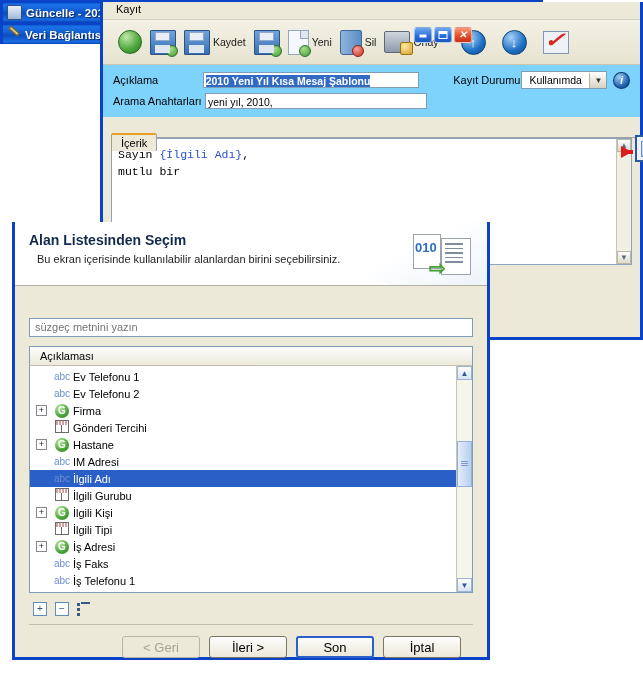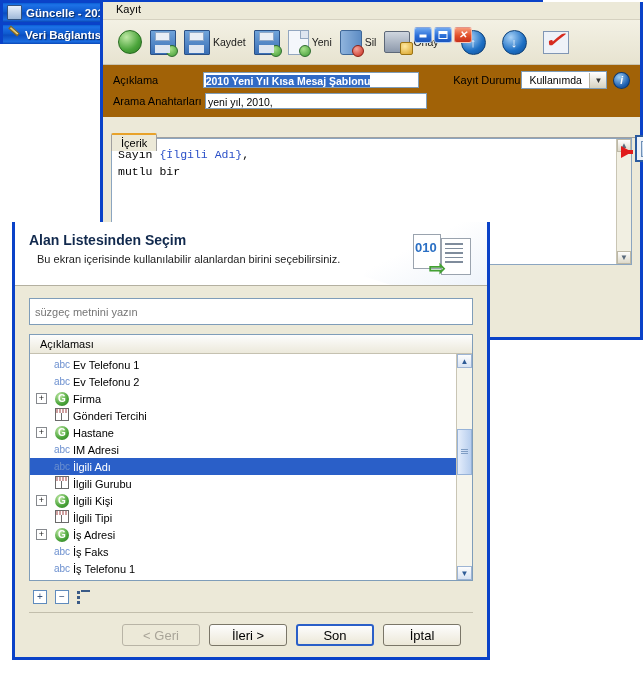--- a/index.html
+++ b/index.html
@@ -63,21 +63,21 @@
          border:1px solid #3f6899;border-radius:2px 2px 3px 3px;}
   .ico-stack{width:24px;height:20px;background:linear-gradient(#cfd6df,#8d99ab);
          border:1px solid #5d6878;border-radius:2px;}
   .ico-stack:after{content:"";position:absolute;right:-4px;bottom:-3px;width:11px;height:11px;
          background:radial-gradient(circle at 35% 30%,#ffe9a0,#d8a32a);border:1px solid #9c7414;border-radius:2px;}
   .ico-check{width:24px;height:21px;background:#eef2f8;border:1px solid #8096b4;}
   .ico-check .ck{position:absolute;left:2px;top:-3px;color:#d62b1f;font-size:21px;
          font-weight:bold;line-height:1;transform:scaleX(1.25);}
 
   
-  .formarea{padding:6px 10px 4px 10px;background:#a16207;}
+  .formarea{padding:6px 10px 4px 10px;background:#7dd3fc;}
   .frow{display:flex;align-items:center;margin-bottom:4px;}
   .flabel{font-size:11px;width:92px;}
   .finput{height:16px;background:#fff;border:1px solid #7f9db9;font-size:10.5px;
           padding:0 2px;line-height:16px;box-sizing:border-box;overflow:hidden;white-space:nowrap;}
   .sel-text{background:#316ac5;color:#fff;font-weight:bold;}
   .combo{height:18px;width:88px;background:#fff;border:1px solid #7f9db9;display:flex;
          align-items:center;font-size:10.5px;padding-left:7px;box-sizing:border-box;}
   .combo .arrow{margin-left:auto;width:16px;height:15px;
          background:linear-gradient(#fdfdfd,#d6d2c0);border-left:1px solid #b5b0a0;
          display:flex;align-items:center;justify-content:center;font-size:8px;color:#333;}
@@ -128,22 +128,22 @@
   .head-ico .pg{position:absolute;background:#fff;border:1px solid #9aa3ae;}
   .head-ico .pg1{left:0;top:2px;width:26px;height:33px;}
   .head-ico .pg2{left:28px;top:6px;width:28px;height:35px;}
   .head-ico .lines{position:absolute;left:32px;top:11px;width:18px;}
   .head-ico .lines i{display:block;height:1.5px;background:#7f8c9c;margin-bottom:3px;}
   .head-ico .num{position:absolute;left:2px;top:8px;font-size:13px;font-weight:bold;
        color:#2a6fc4;font-family:"Liberation Sans",sans-serif;}
   .head-ico .garrow{position:absolute;left:16px;bottom:0px;width:22px;height:18px;
        color:#43a033;font-size:20px;line-height:1;font-weight:bold;}
   .dlg-body{padding:12px 14px 0 14px;}
-  .filter{height:27px;width:100%;background:#fff;border:1px solid #7f9db9;font-size:11px;
-       color:#9a9a9a;padding:0 5px;line-height:19px;box-sizing:border-box;}
+  .filter{height:19px;width:100%;background:#fff;border:1px solid #7f9db9;font-size:11px;
+       color:#9a9a9a;padding:0 5px;line-height:19px;box-sizing:border-box;margin-top:20px;}
   .listbox{margin-top:9px;height:247px;border:1px solid #7f9db9;background:#fff;
        display:flex;flex-direction:column;box-sizing:border-box;}
   .lb-head{height:18px;background:linear-gradient(#fdfdfd,#ece9db);border-bottom:1px solid #c5c1b0;
        display:flex;align-items:center;padding-left:10px;font-size:11px;flex:0 0 auto;}
   .lb-inner{flex:1;display:flex;overflow:hidden;}
   .lb-items{flex:1;padding-top:2px;}
   .li{height:17px;display:flex;align-items:center;font-size:11px;padding-left:6px;}
   .li.sel{background:#2a5fc8;color:#fff;}
   .exp{width:11px;height:11px;border:1px solid #86898e;background:#fff;margin-right:4px;
        font-size:9px;line-height:9px;text-align:center;color:#222;flex:0 0 auto;box-sizing:border-box;}

